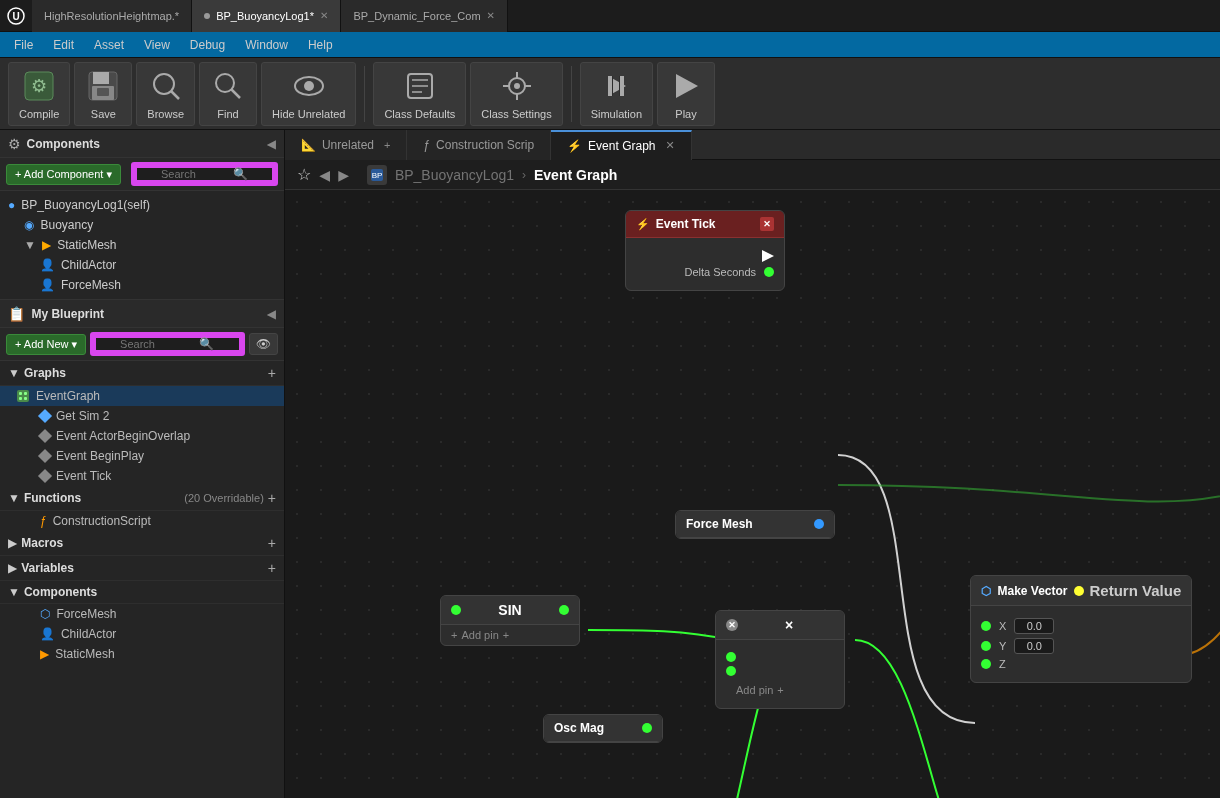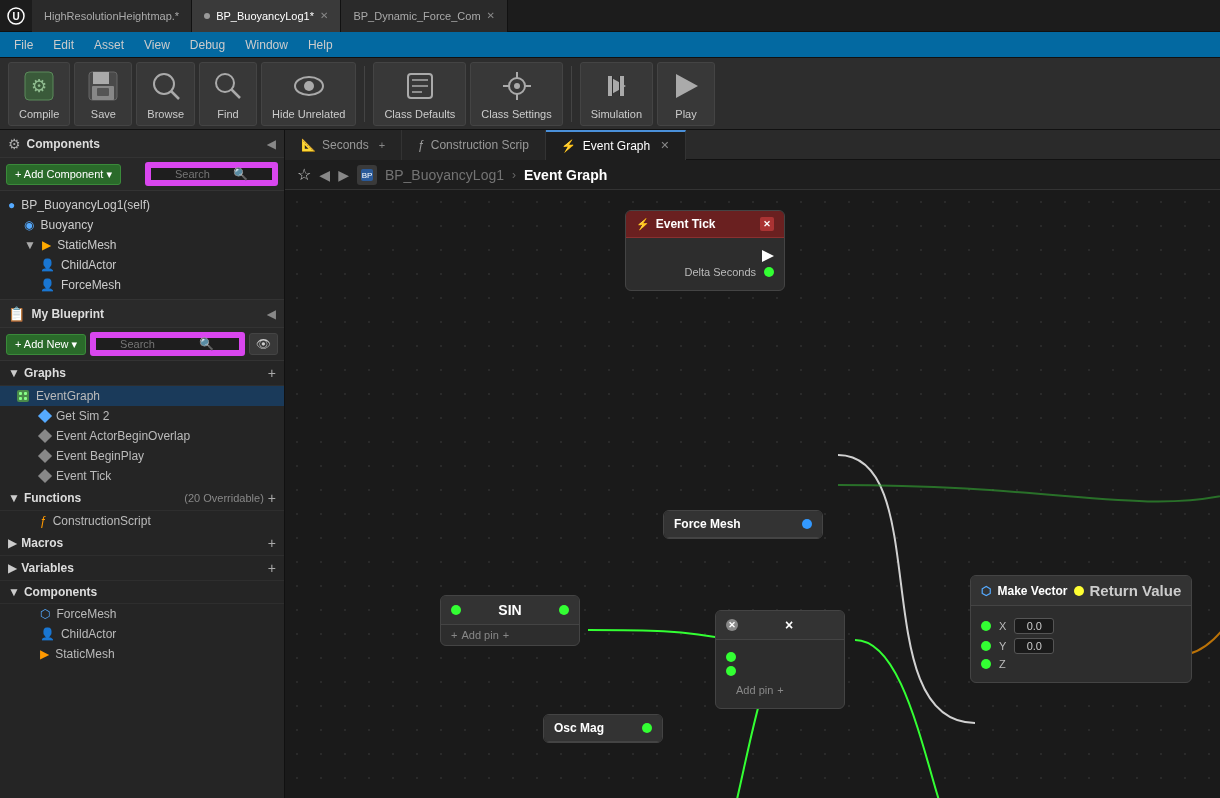--- a/index.html
+++ b/index.html
@@ -160,21 +160,21 @@
       margin-left: auto;
       color: #888;
       cursor: pointer;
       font-size: 12px;
     }
 
     #add-component-bar {
       display: flex;
       align-items: center;
       padding: 4px 6px;
-      gap: 24px;
+      gap: 10px;
       background: #282828;
       border-bottom: 1px solid #333;
     }
     .add-component-btn {
       background: #2a6a2a;
       border: 1px solid #3a8a3a;
       border-radius: 3px;
       color: #fff;
       padding: 3px 8px;
       font-size: 11px;
@@ -361,20 +361,21 @@
       font-size: 16px;
     }
     .bc-icon {
       width: 20px; height: 20px;
       background: #3a3a3a;
       border-radius: 3px;
       display: flex;
       align-items: center;
       justify-content: center;
       font-size: 11px;
+      margin-left: 10px;
     }
     .bc-text {
       font-size: 14px;
       color: #737373;
     }
     .bc-separator { color: #666; }
     .bc-current { font-size: 14px; color: #fff; font-weight: bold; }
 
     
     #graph-canvas {
@@ -447,21 +448,21 @@
 
     
     .event-tick-node {
       left: 340px;
       top: 20px;
       min-width: 160px;
     }
 
     
     .force-mesh-node {
-      left: 378px;
+      left: 390px;
       top: 320px;
       min-width: 160px;
     }
 
     
     .sin-node {
       left: 155px;
       top: 405px;
       min-width: 140px;
     }
@@ -789,21 +790,21 @@
         </div>
       </div>
     </div>
   </div>
 
   <div id="right-panel">
 
     <div id="graph-tabs">
       <div class="graph-tab">
         <span class="graph-tab-icon">📐</span>
-        <span>Seconds</span>
+        <span>Unrelated</span>
         <span style="color:#888;margin-left:4px;font-size:11px;">+</span>
       </div>
       <div class="graph-tab">
         <span class="graph-tab-icon">ƒ</span>
         <span>Construction Scrip</span>
       </div>
       <div class="graph-tab active">
         <span class="graph-tab-icon">⚡</span>
         <span>Event Graph</span>
         <span style="color:#888;margin-left:4px;font-size:11px;">✕</span>

